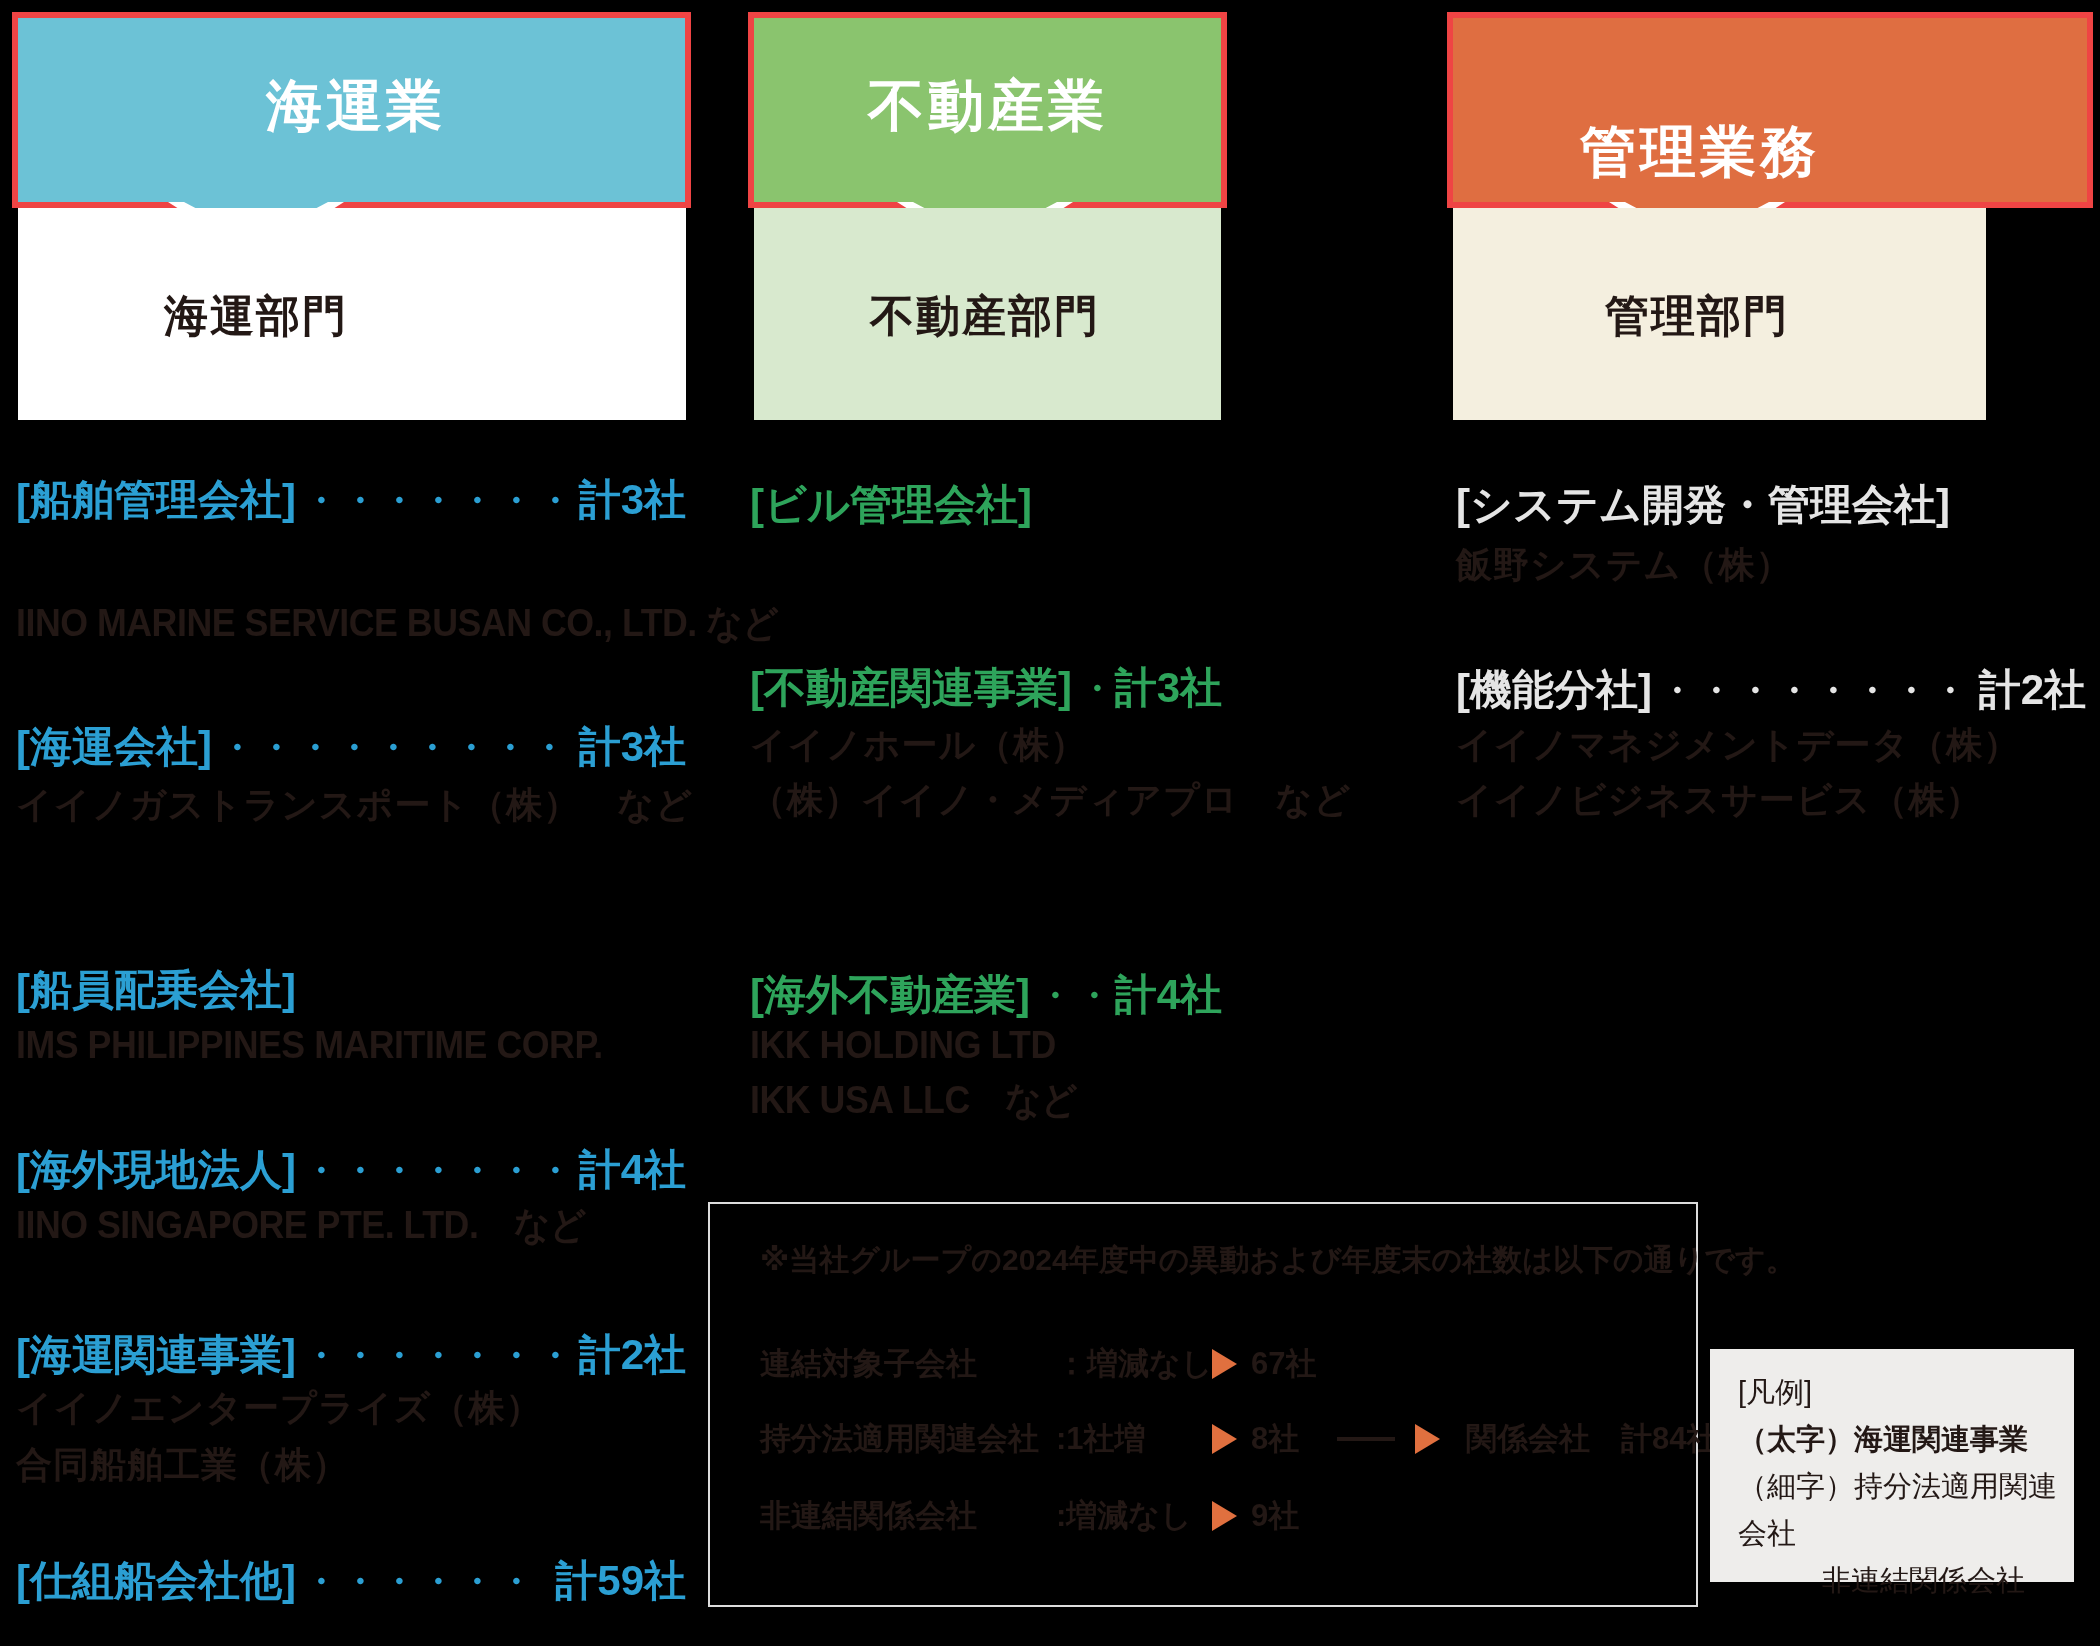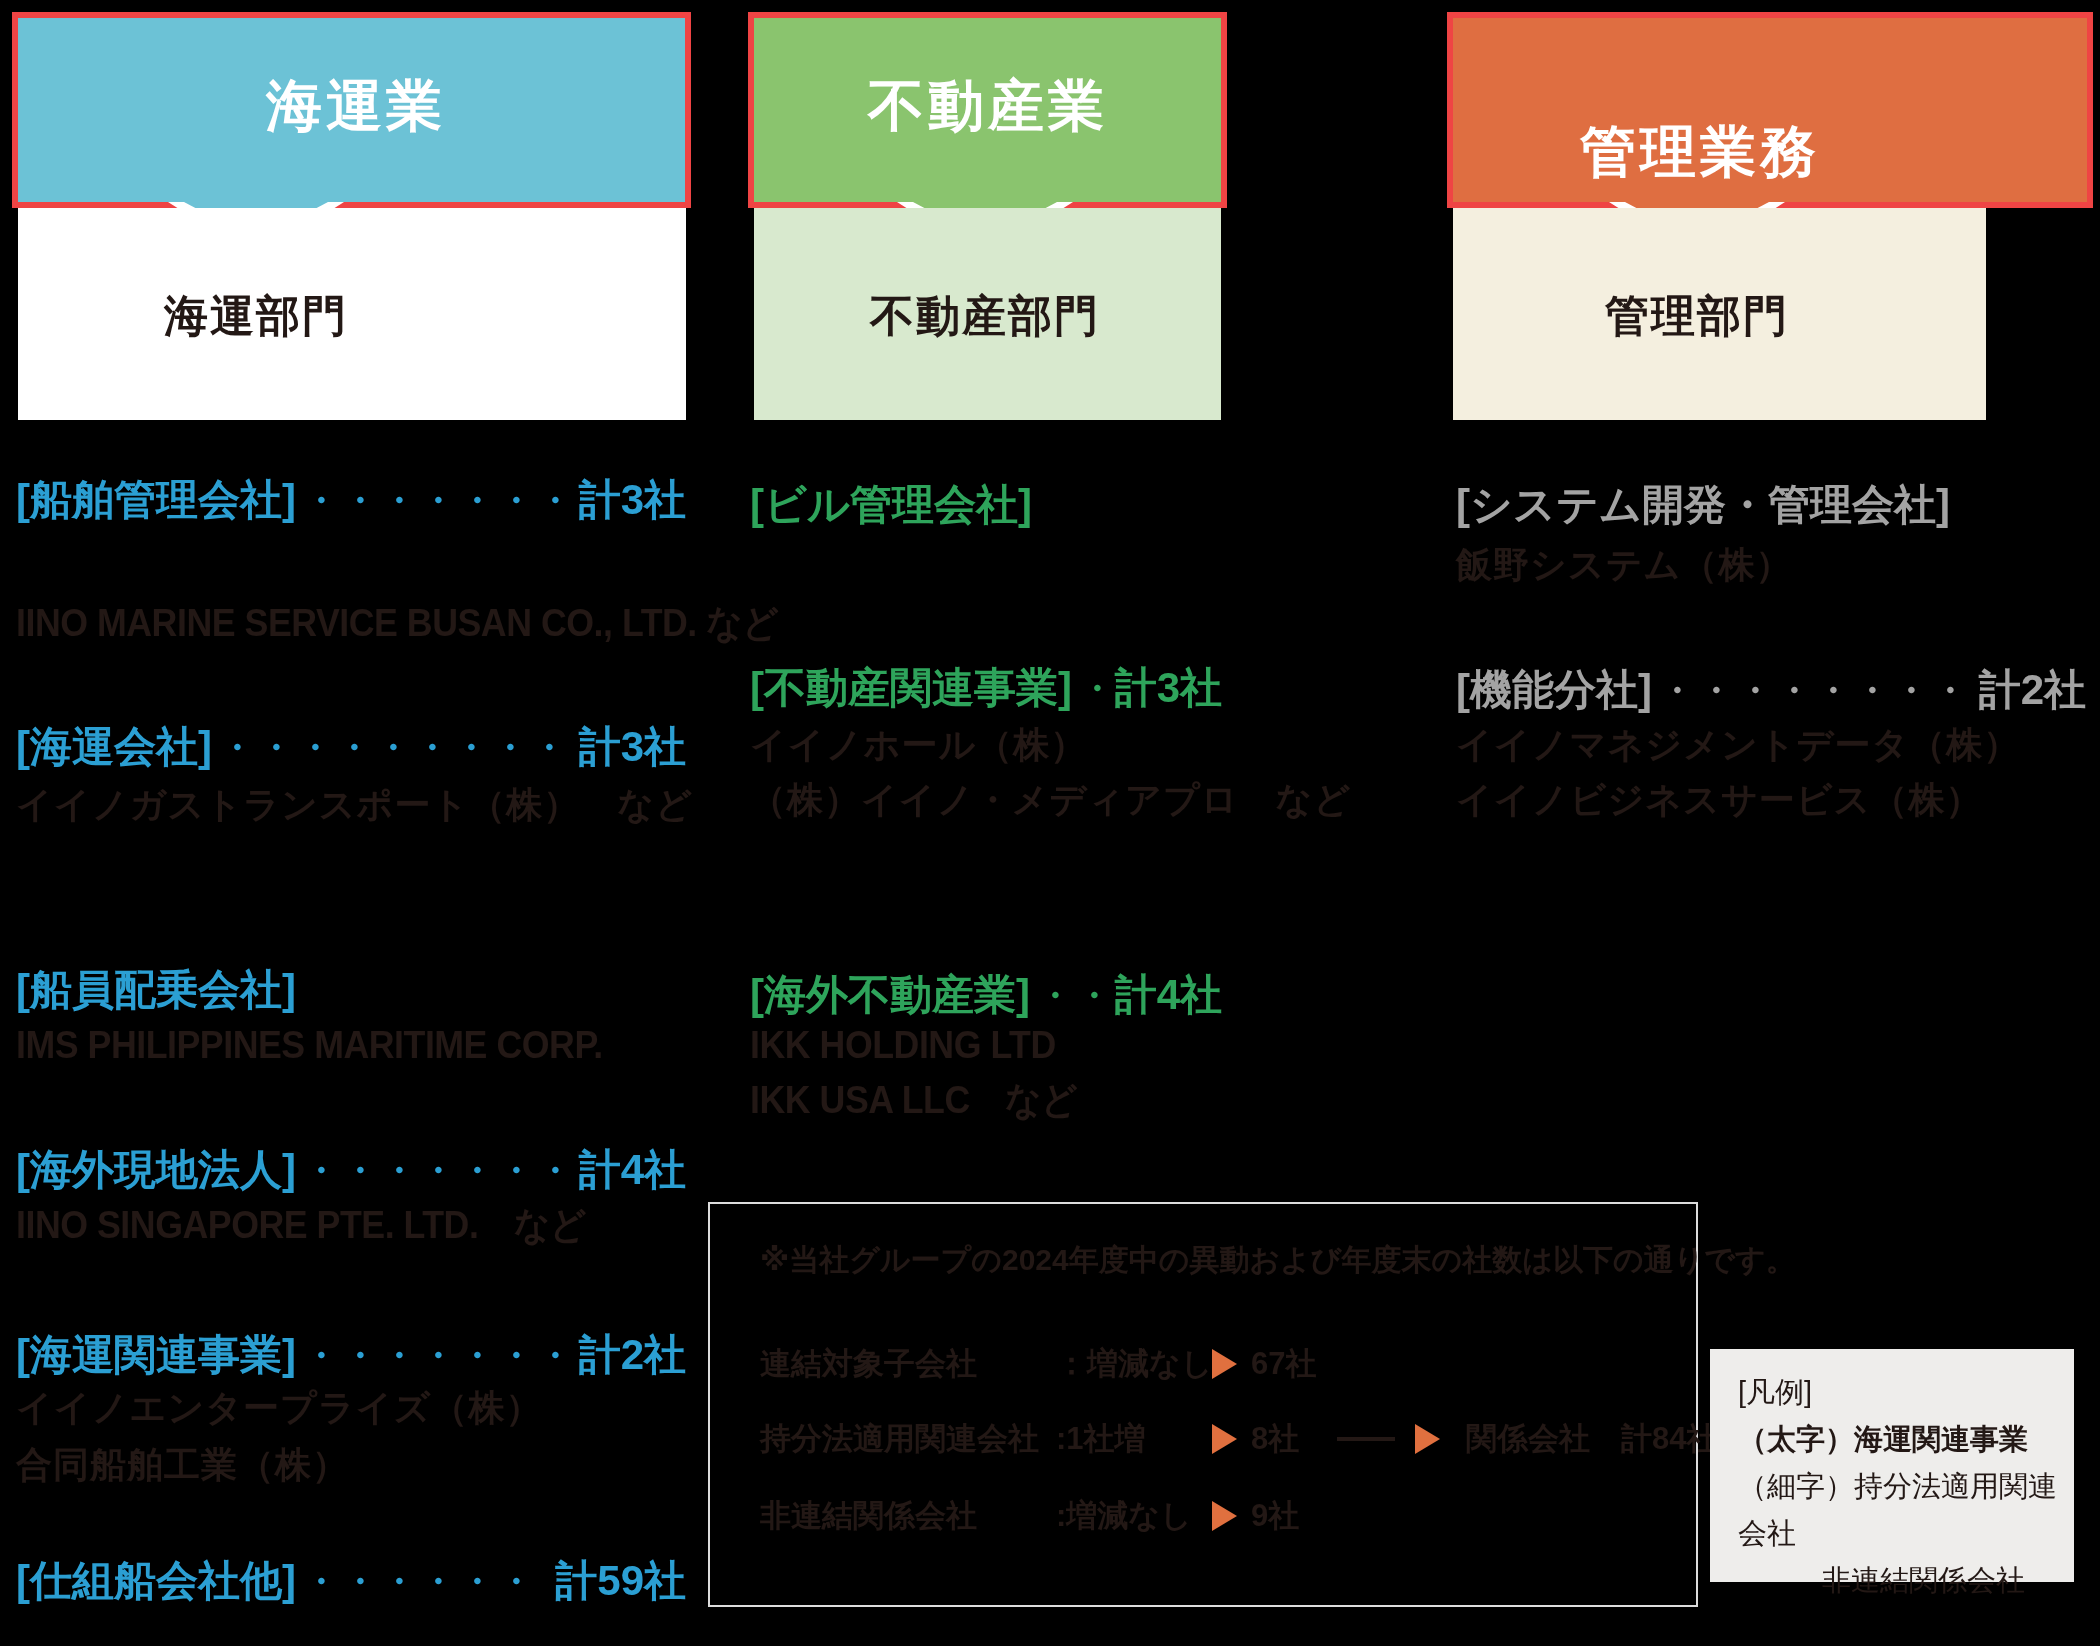--- a/index.html
+++ b/index.html
@@ -30,21 +30,21 @@
   .dept-cream{background:#F4EFDF;}
 
   
   .line{position:absolute;height:52px;line-height:52px;display:flex;align-items:center;white-space:nowrap;}
   .c1{left:16px;width:670px;}
   .c2{left:750px;width:472px;}
   .c3{left:1456px;width:630px;}
   .cat{font-size:42px;font-weight:700;}
   .blue{color:#2B9FD3;}
   .green{color:#2EA45B;}
-  .orange{color:#a3a3a3;}
+  .orange{color:#e5e5e5;}
   .dots{flex:1 1 auto;overflow:hidden;font-size:34px;letter-spacing:5px;margin:0 8px;font-weight:700;}
   .cnt{font-size:42px;font-weight:700;}
   .co{color:#231815;font-size:36px;font-weight:700;letter-spacing:1px;}
   .latin{font-size:38px;letter-spacing:-0.5px;transform:scaleX(0.94);transform-origin:left center;}
 
   
   .note-box{position:absolute;left:708px;top:1202px;width:990px;height:405px;
             border:2px solid #DCDCDC;box-sizing:border-box;}
   .note-heading{position:absolute;left:760px;top:1240px;font-size:30px;font-weight:600;
                 color:#231815;white-space:nowrap;}

